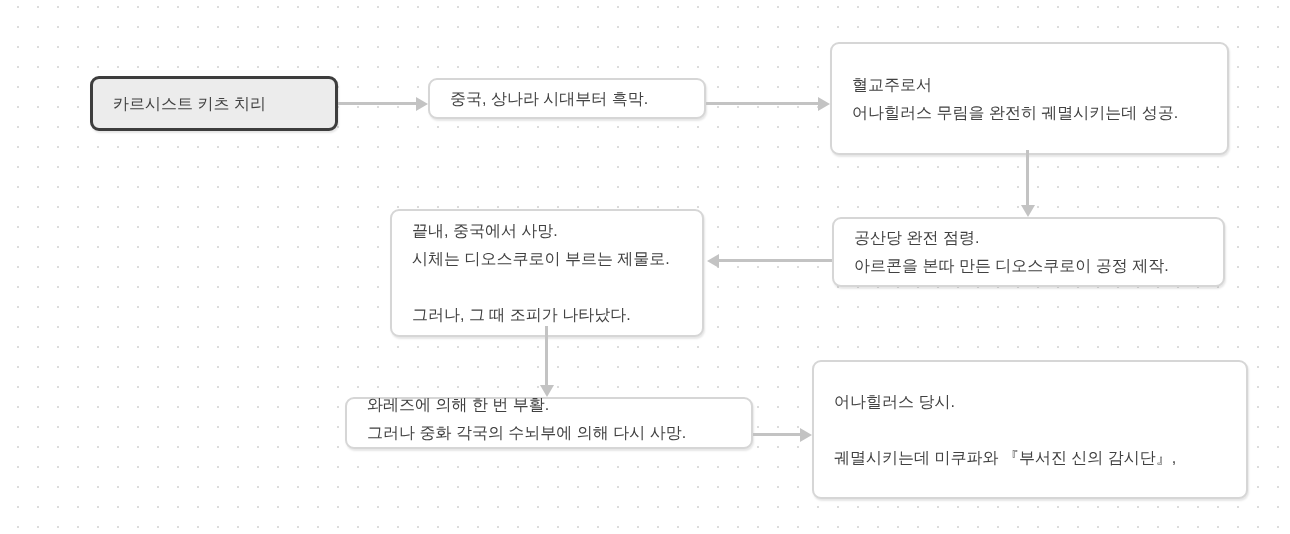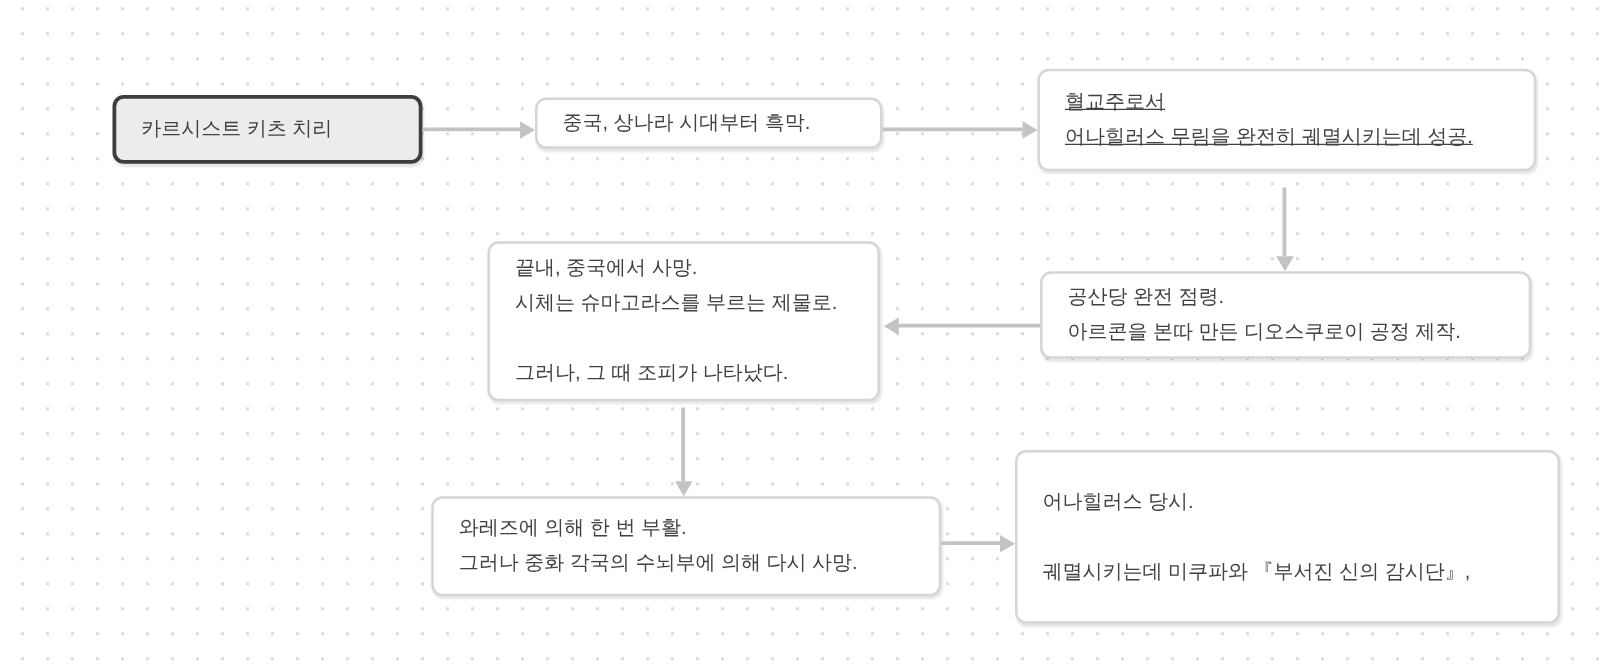--- a/index.html
+++ b/index.html
@@ -68,38 +68,38 @@
 <div class="canvas">
 
   <div class="node start" style="left:90px; top:76px; width:248px; height:55px;">
     <div class="node-line">카르시스트 키츠 치리</div>
   </div>
 
   <div class="node" style="left:428px; top:78px; width:278px; height:41px;">
     <div class="node-line">중국, 상나라 시대부터 흑막.</div>
   </div>
 
-  <div class="node" style="left:830px; top:55px; width:399px; height:82px;text-decoration:underline;">
+  <div class="node" style="left:830px; top:42px; width:399px; height:113px;">
     <div class="node-line">혈교주로서</div>
     <div class="node-line">어나힐러스 무림을 완전히 궤멸시키는데 성공.</div>
   </div>
 
   <div class="node" style="left:832px; top:217px; width:393px; height:70px;">
     <div class="node-line">공산당 완전 점령.</div>
     <div class="node-line">아르콘을 본따 만든 디오스쿠로이 공정 제작.</div>
   </div>
 
-  <div class="node" style="left:390px; top:193px; width:314px; height:128px;">
+  <div class="node" style="left:390px; top:209px; width:314px; height:128px;">
     <div class="node-line">끝내, 중국에서 사망.</div>
-    <div class="node-line">시체는 슈마고라스를 부르는 제물로.</div>
+    <div class="node-line">시체는 디오스쿠로이 부르는 제물로.</div>
     <div class="node-line"></div>
     <div class="node-line">그러나, 그 때 조피가 나타났다.</div>
   </div>
 
-  <div class="node" style="left:345px; top:397px; width:408px; height:80px;">
+  <div class="node" style="left:345px; top:397px; width:408px; height:52px;justify-content:flex-end;">
     <div class="node-line">와레즈에 의해 한 번 부활.</div>
     <div class="node-line">그러나 중화 각국의 수뇌부에 의해 다시 사망.</div>
   </div>
 
   <div class="node" style="left:812px; top:360px; width:436px; height:139px;">
     <div class="node-line">어나힐러스 당시.</div>
     <div class="node-line"></div>
     <div class="node-line">궤멸시키는데 미쿠파와 『부서진 신의 감시단』,</div>
   </div>
 

